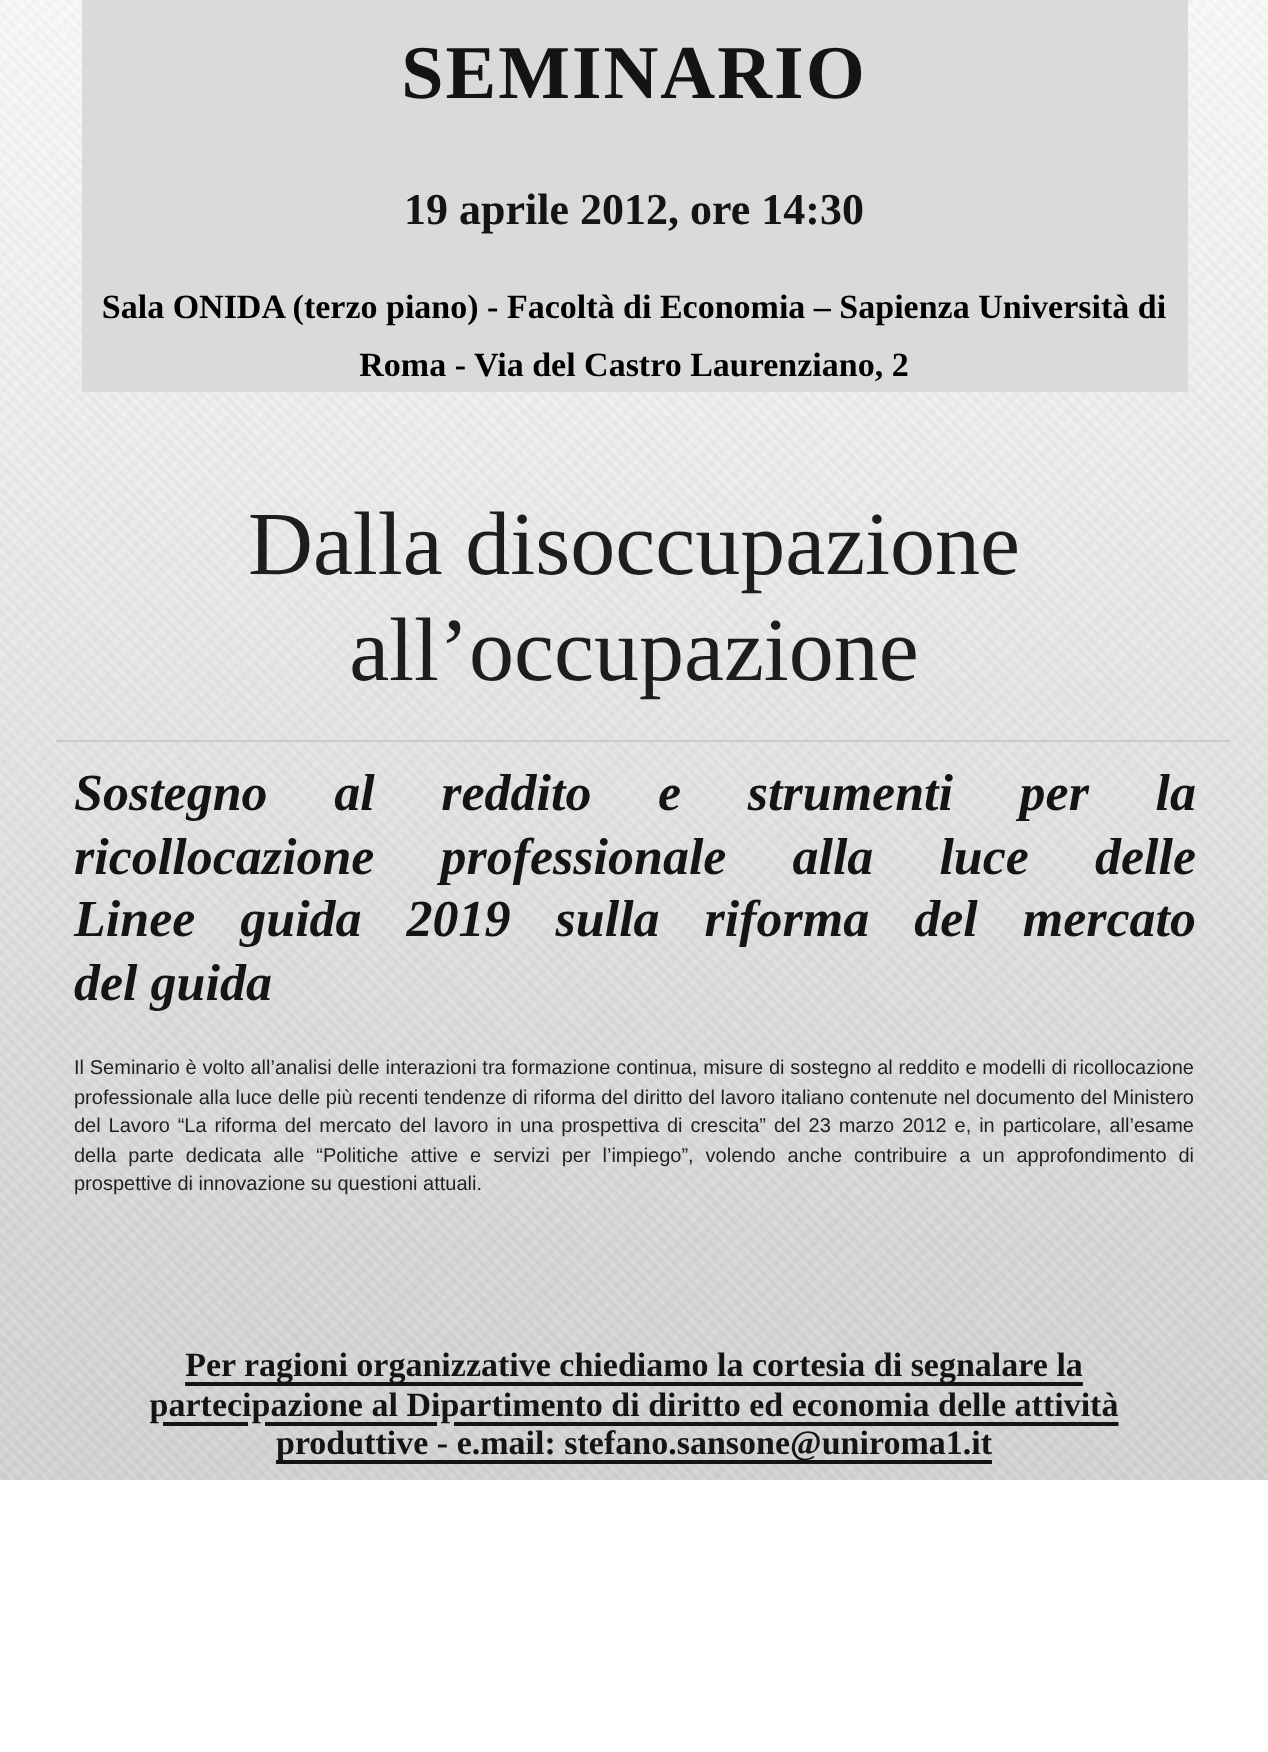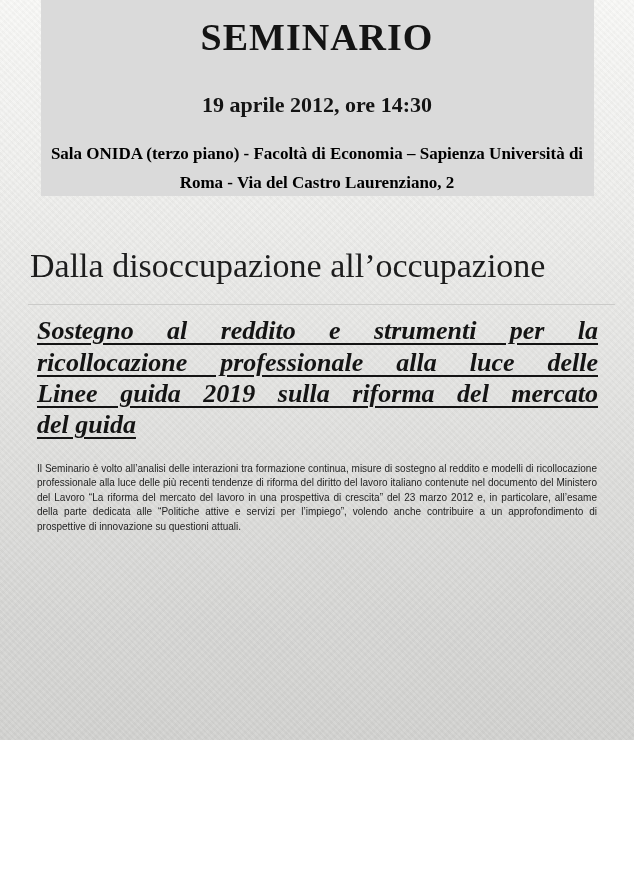--- a/index.html
+++ b/index.html
@@ -57,22 +57,22 @@
   .seminar-location {
     margin-top: 22px;
     font-size: 17px;
     font-weight: bold;
     line-height: 1.7;
     color: #000000;
   }
 
   .main-title {
     margin: 50px 30px 0 30px;
-    text-align: left;
-    font-size: 34px;
+    text-align: center;
+    font-size: 45px;
     font-weight: normal;
     line-height: 1.18;
     color: #1d1d1d;
   }
 
   .divider {
     height: 1px;
     background: #cbcbc9;
     margin: 18px 19px 0 28px;
   }
@@ -80,21 +80,20 @@
   .subtitle {
     margin: 10px 36px 0 37px;
     font-size: 26px;
     font-weight: bold;
     font-style: italic;
     line-height: 1.21;
     color: #141414;
   }
   .subtitle .line {
     text-align: justify;
-    text-decoration: underline;
     text-decoration-thickness: 2px;
     text-underline-offset: 4px;
   }
   .subtitle .line.just { text-align-last: justify; }
 
   .body-text {
     margin: 21px 37px 0 37px;
     font-family: "Liberation Sans", sans-serif;
     font-size: 10px;
     line-height: 1.45;
@@ -139,14 +138,19 @@
 
   <div class="subtitle">
     <div class="line just">Sostegno al reddito e strumenti per la</div>
     <div class="line just">ricollocazione professionale alla luce delle</div>
     <div class="line just">Linee guida 2019 sulla riforma del mercato</div>
     <div class="line">del guida</div>
   </div>
 
   <p class="body-text">Il Seminario è volto all’analisi delle interazioni tra formazione continua, misure di sostegno al reddito e modelli di ricollocazione professionale alla luce delle più recenti tendenze di riforma del diritto del lavoro italiano contenute nel documento del Ministero del Lavoro “La riforma del mercato del lavoro in una prospettiva di crescita” del 23 marzo 2012 e, in particolare, all’esame della parte dedicata alle “Politiche attive e servizi per l’impiego”, volendo anche contribuire a un approfondimento di prospettive di innovazione su questioni attuali.</p>
 
+  <div class="footer-note">
+    <div class="line">Per ragioni organizzative chiediamo la cortesia di segnalare la</div>
+    <div class="line">partecipazione al Dipartimento di diritto ed economia delle attività</div>
+    <div class="line">produttive - e.mail: stefano.sansone@uniroma1.it</div>
+  </div>
 
 </div>
 
 </body></html>

